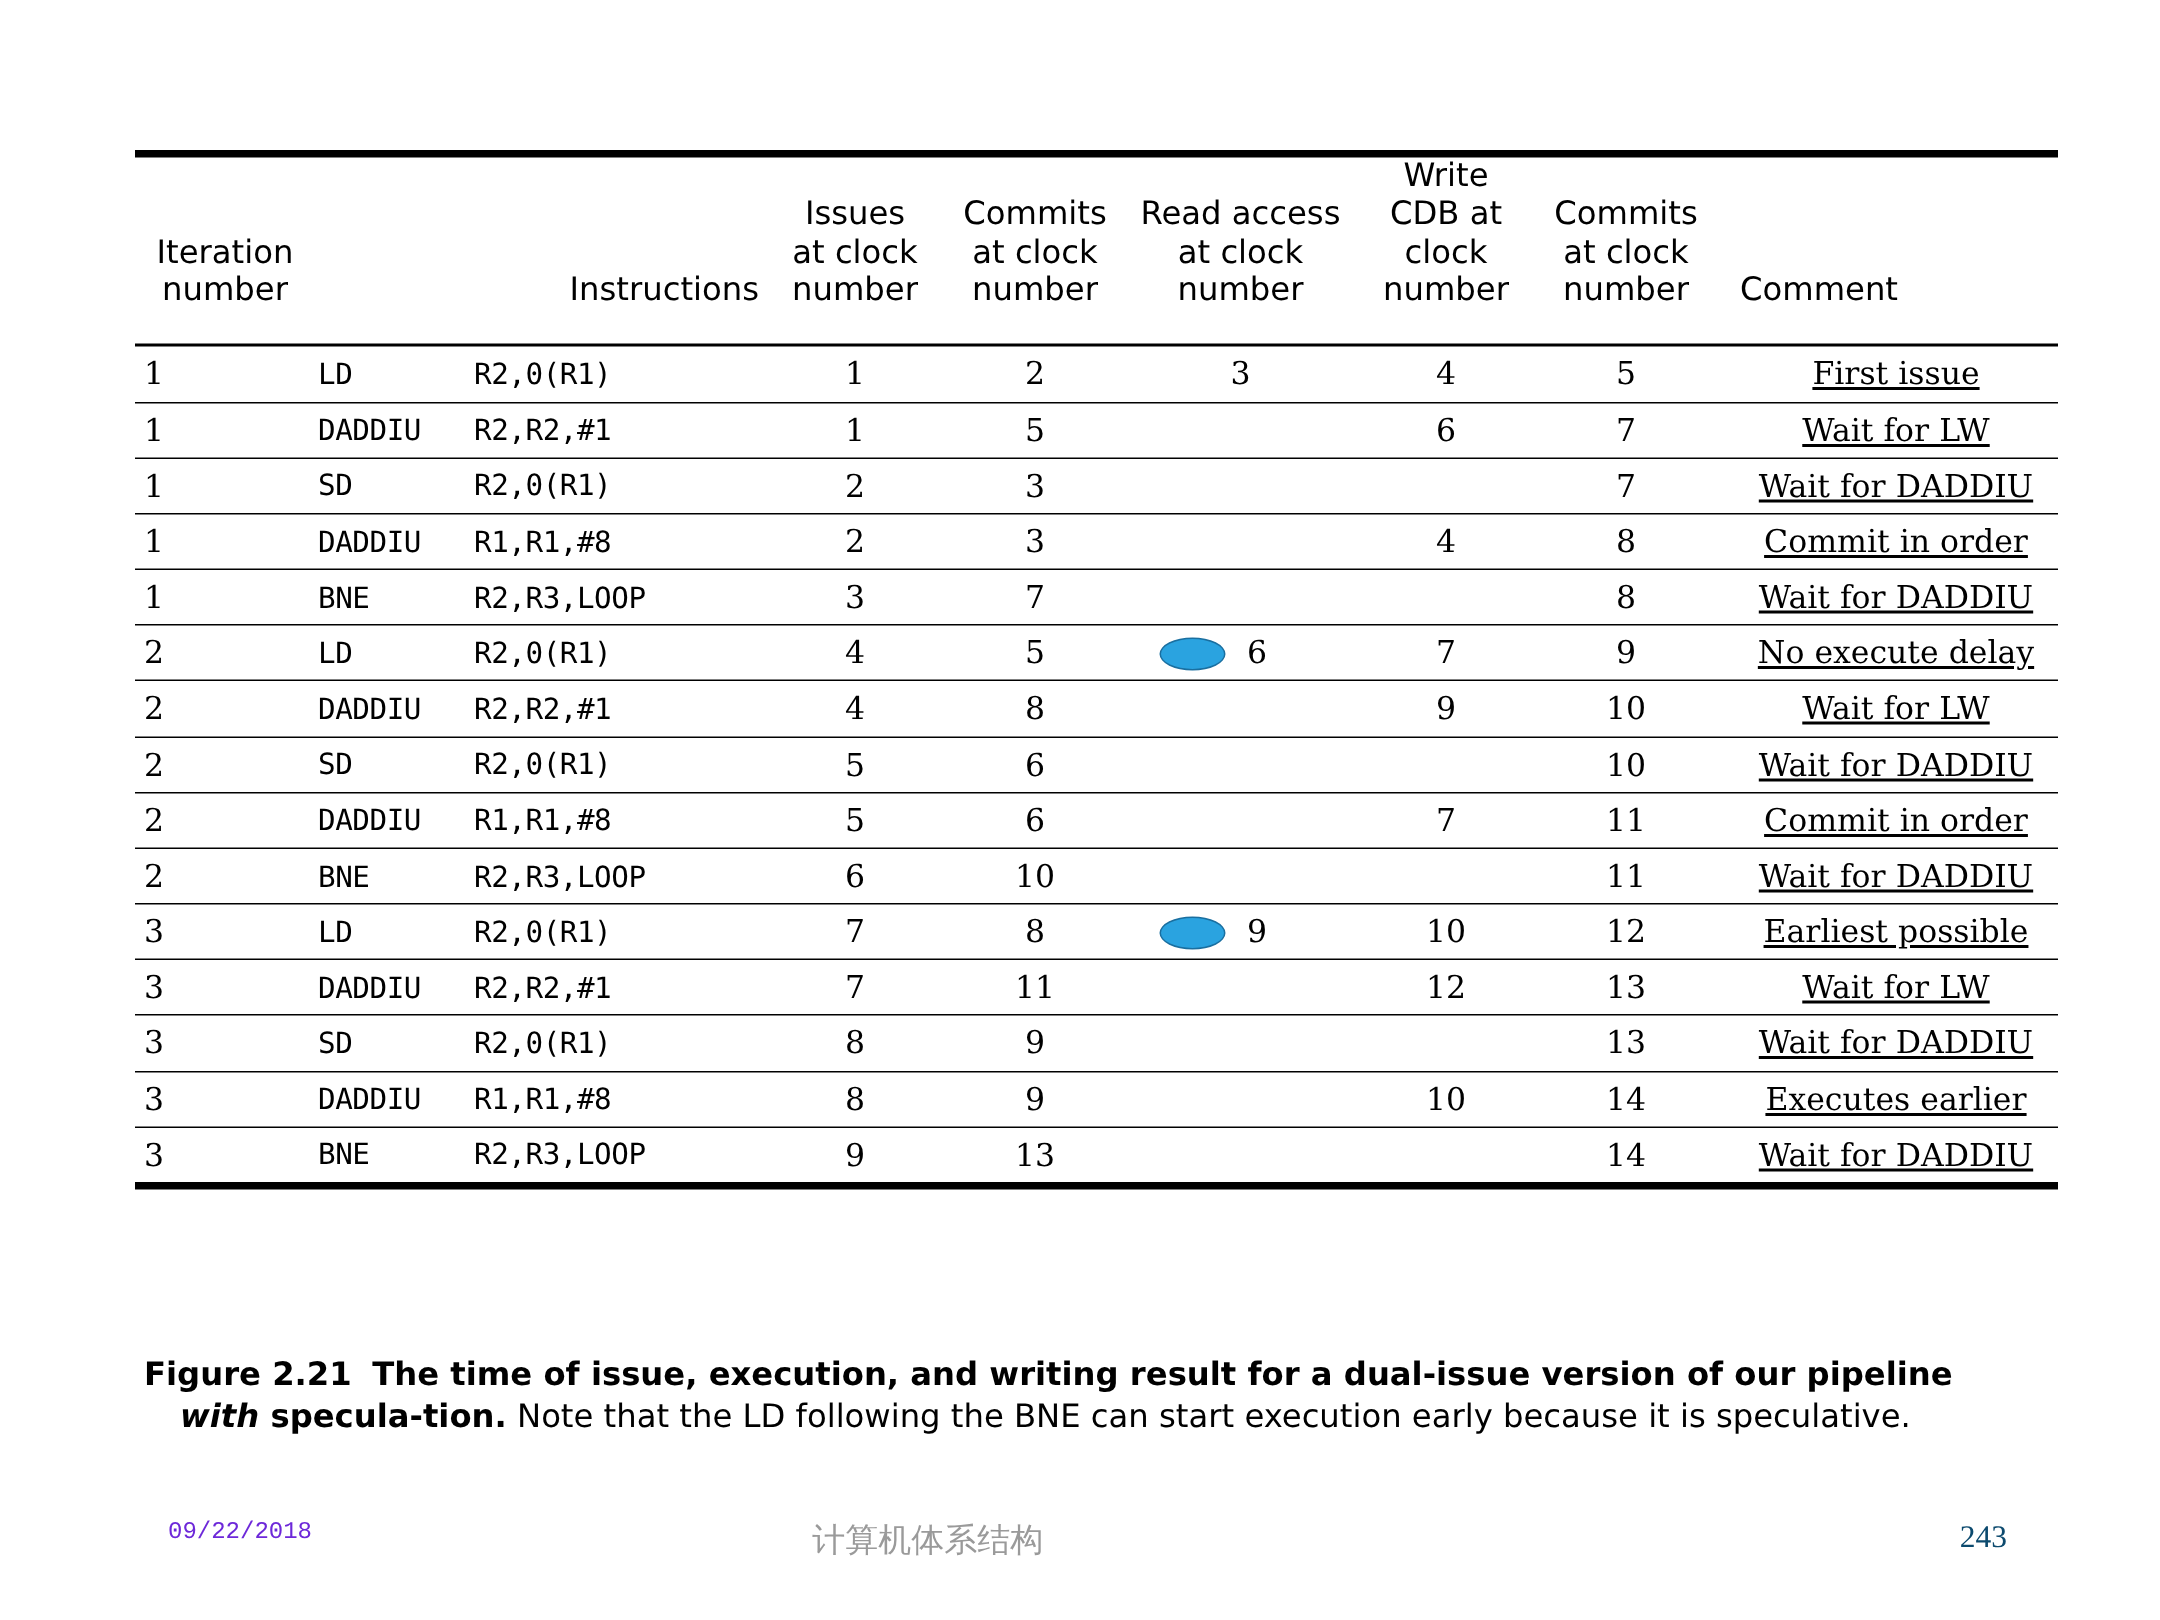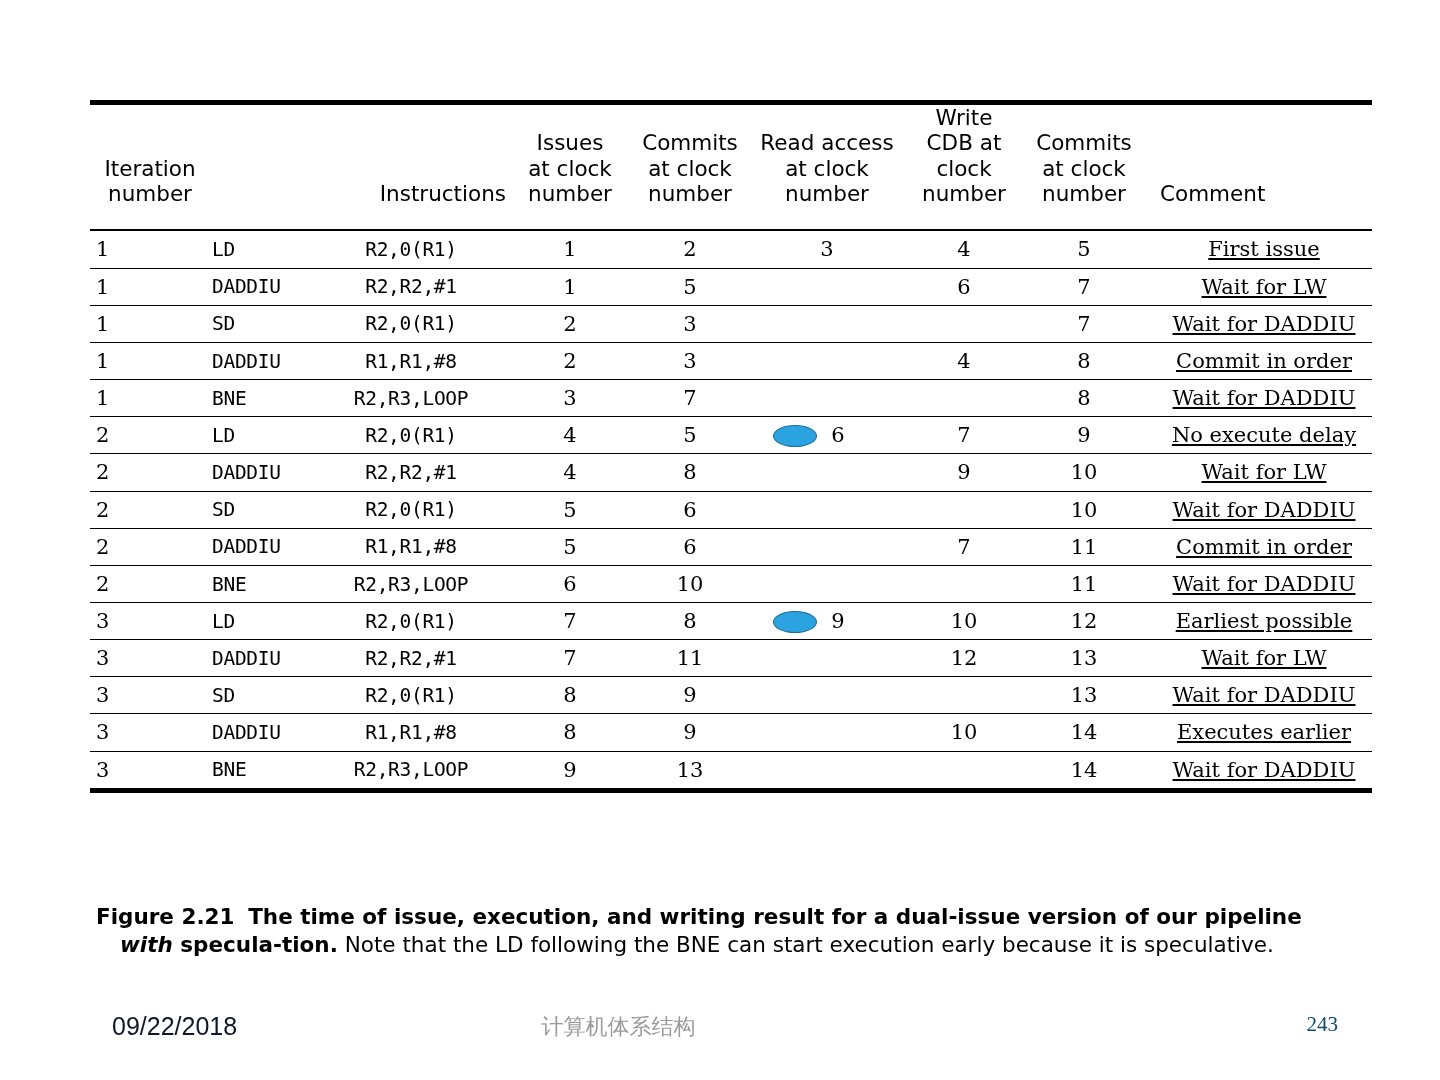--- a/index.html
+++ b/index.html
@@ -59,21 +59,21 @@
     white-space: nowrap;
   }
   table.fig tbody tr:first-child td {
     border-top: 2px solid #000;
   }
   table.fig tbody tr:last-child td {
     border-bottom: none;
   }
   .c-iter     { text-align: left;  width: 108px; padding-left: 6px !important; }
   .c-op       { text-align: left;  width: 96px;  font-family: "DejaVu Sans Mono", monospace !important; font-size: 19.5px !important; letter-spacing: -0.3px; }
-  .c-args     { text-align: center;  width: 190px; font-family: "DejaVu Sans Mono", monospace !important; font-size: 19.5px !important; letter-spacing: -0.3px; }
+  .c-args     { text-align: left;  width: 190px; font-family: "DejaVu Sans Mono", monospace !important; font-size: 19.5px !important; letter-spacing: -0.3px; }
   .c-num      { text-align: center; width: 112px; }
   .c-num-rd   { text-align: center; width: 146px; position: relative; }
   .c-comment  { text-align: center; padding-left: 16px !important; text-decoration: underline; }
   th.h-iter   { text-align: center; width: 108px; padding-left: 6px !important; }
   th.h-instr  { text-align: right; width: 286px; padding-left: 0 !important; }
   th.h-num    { text-align: center; }
   th.h-comment{ text-align: left; padding-left: 16px !important; }
   .oval {
     display: inline-block;
     width: 42px;
@@ -101,23 +101,23 @@
     position: absolute;
     left: 0;
     top: 1012px;
     width: 1440px;
     height: 40px;
   }
   .footer .date {
     position: absolute;
     left: 112px;
     top: 0;
-    font-size: 25px;
-    color: #0f172a;
-    font-family: Liberation Sans, sans-serif;
+    font-size: 16px;
+    color: #6d28d9;
+    font-family: Liberation Mono, monospace;
   }
   .footer .center {
     position: absolute;
     left: 0;
     width: 1237px;
     top: 0;
     text-align: center;
     font-size: 22px;
     color: #9a9a9a;
     font-family: "DejaVu Sans", sans-serif;

